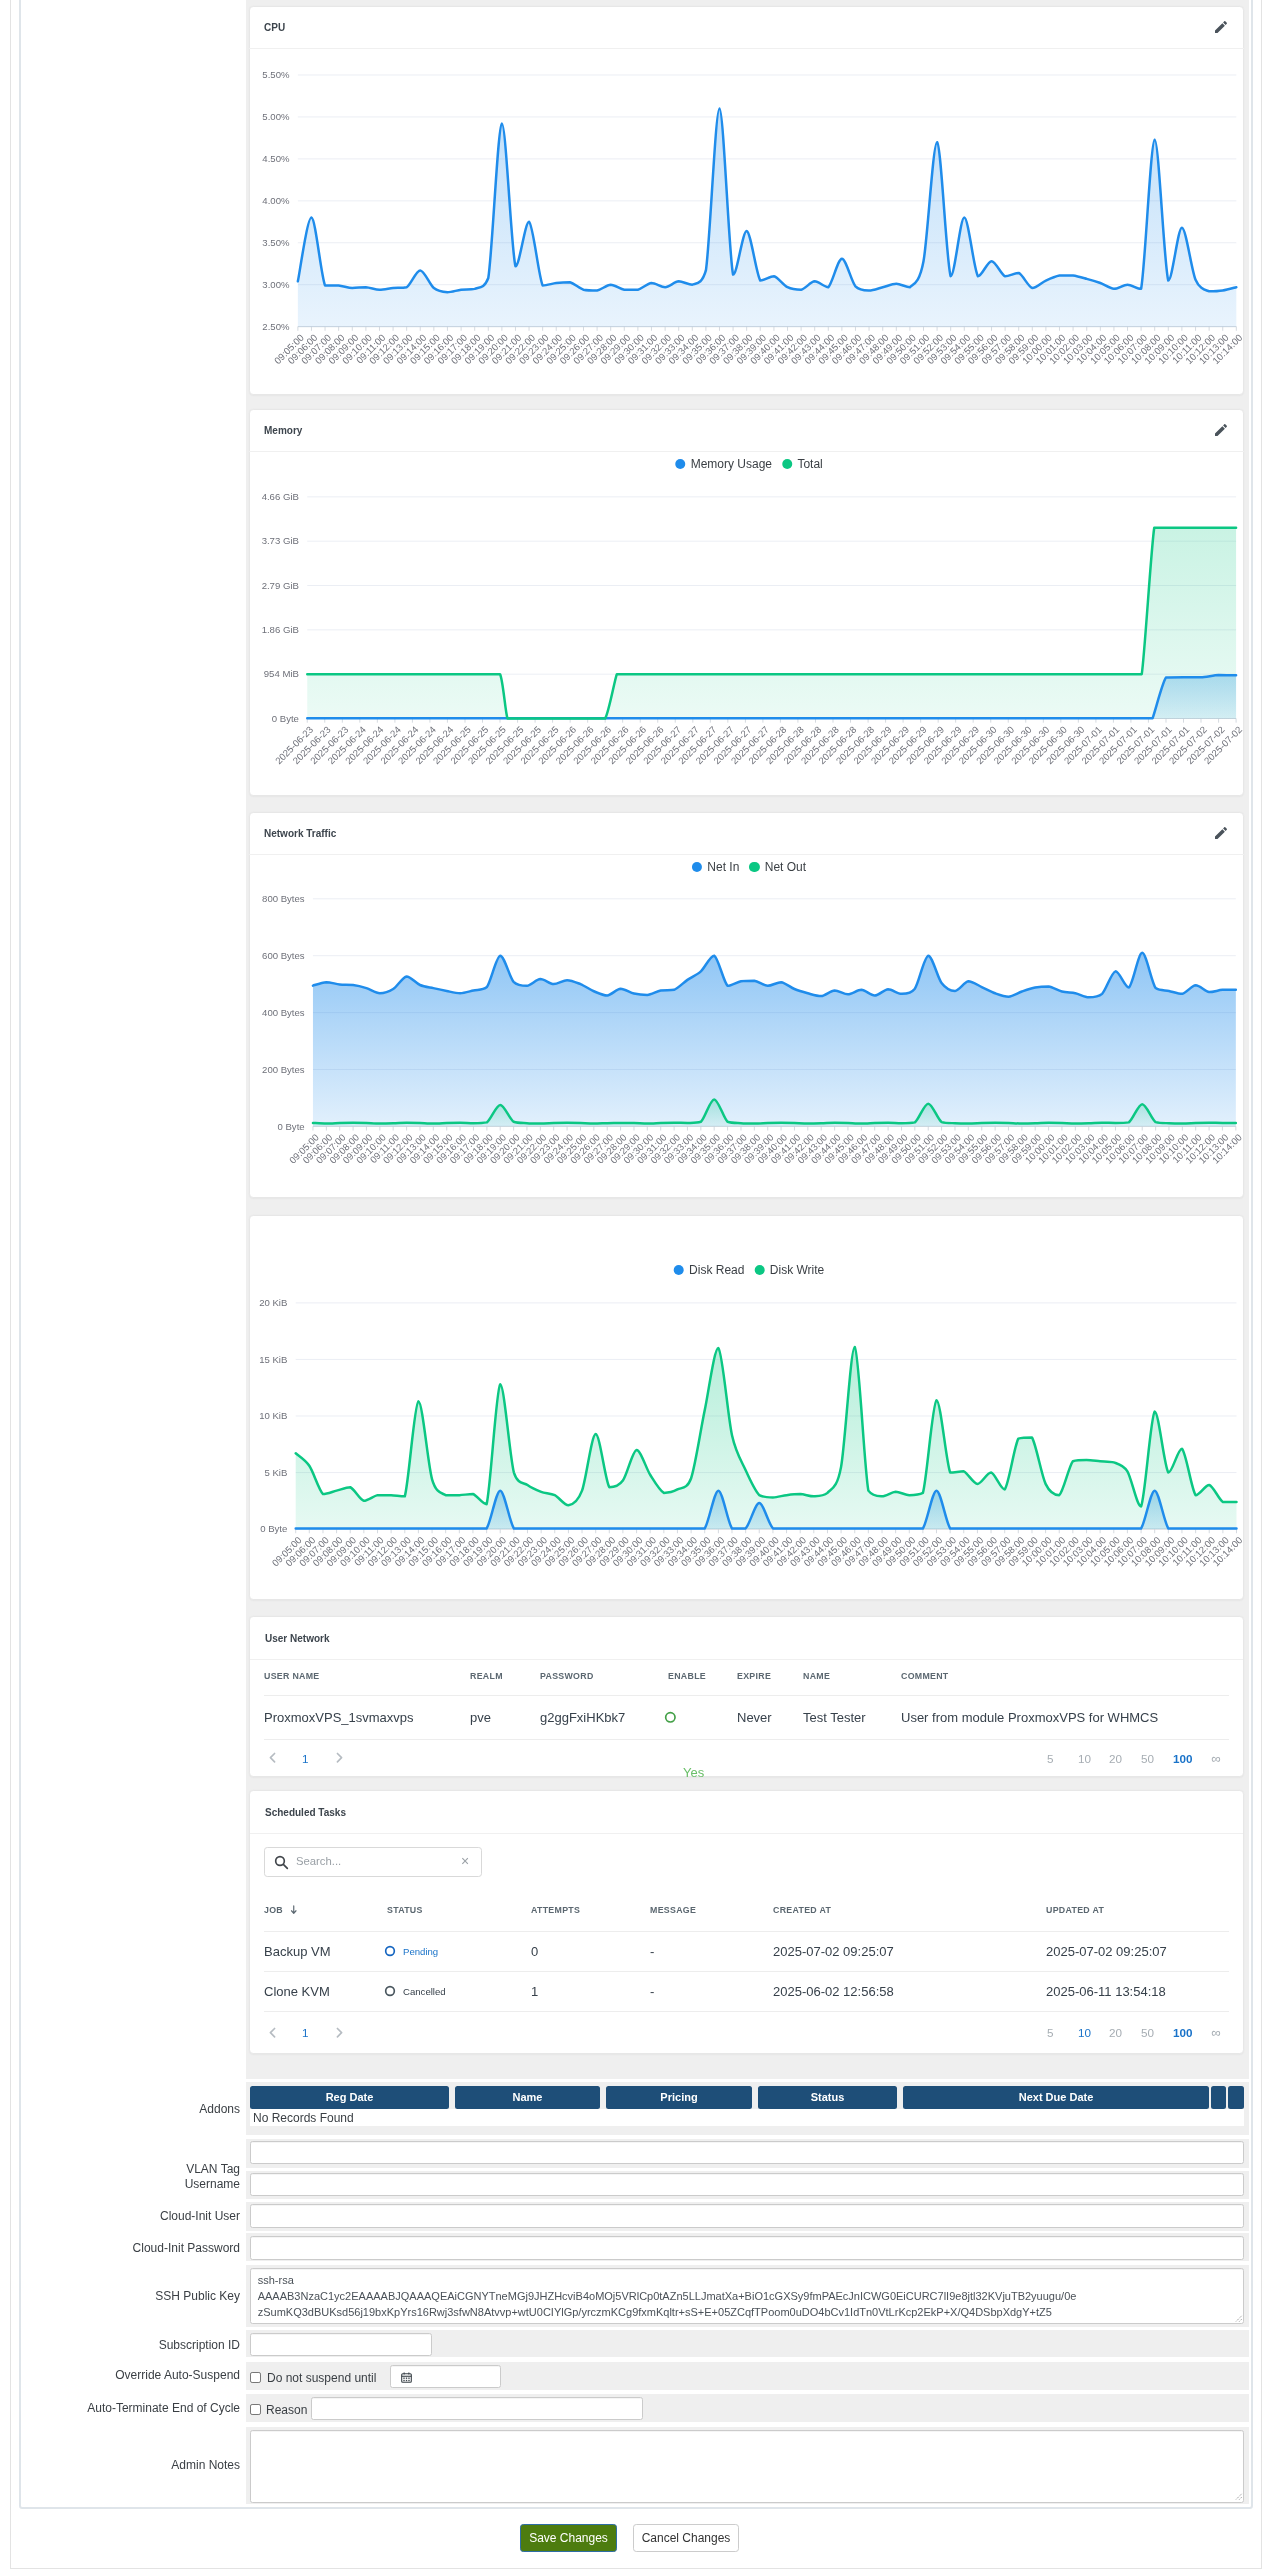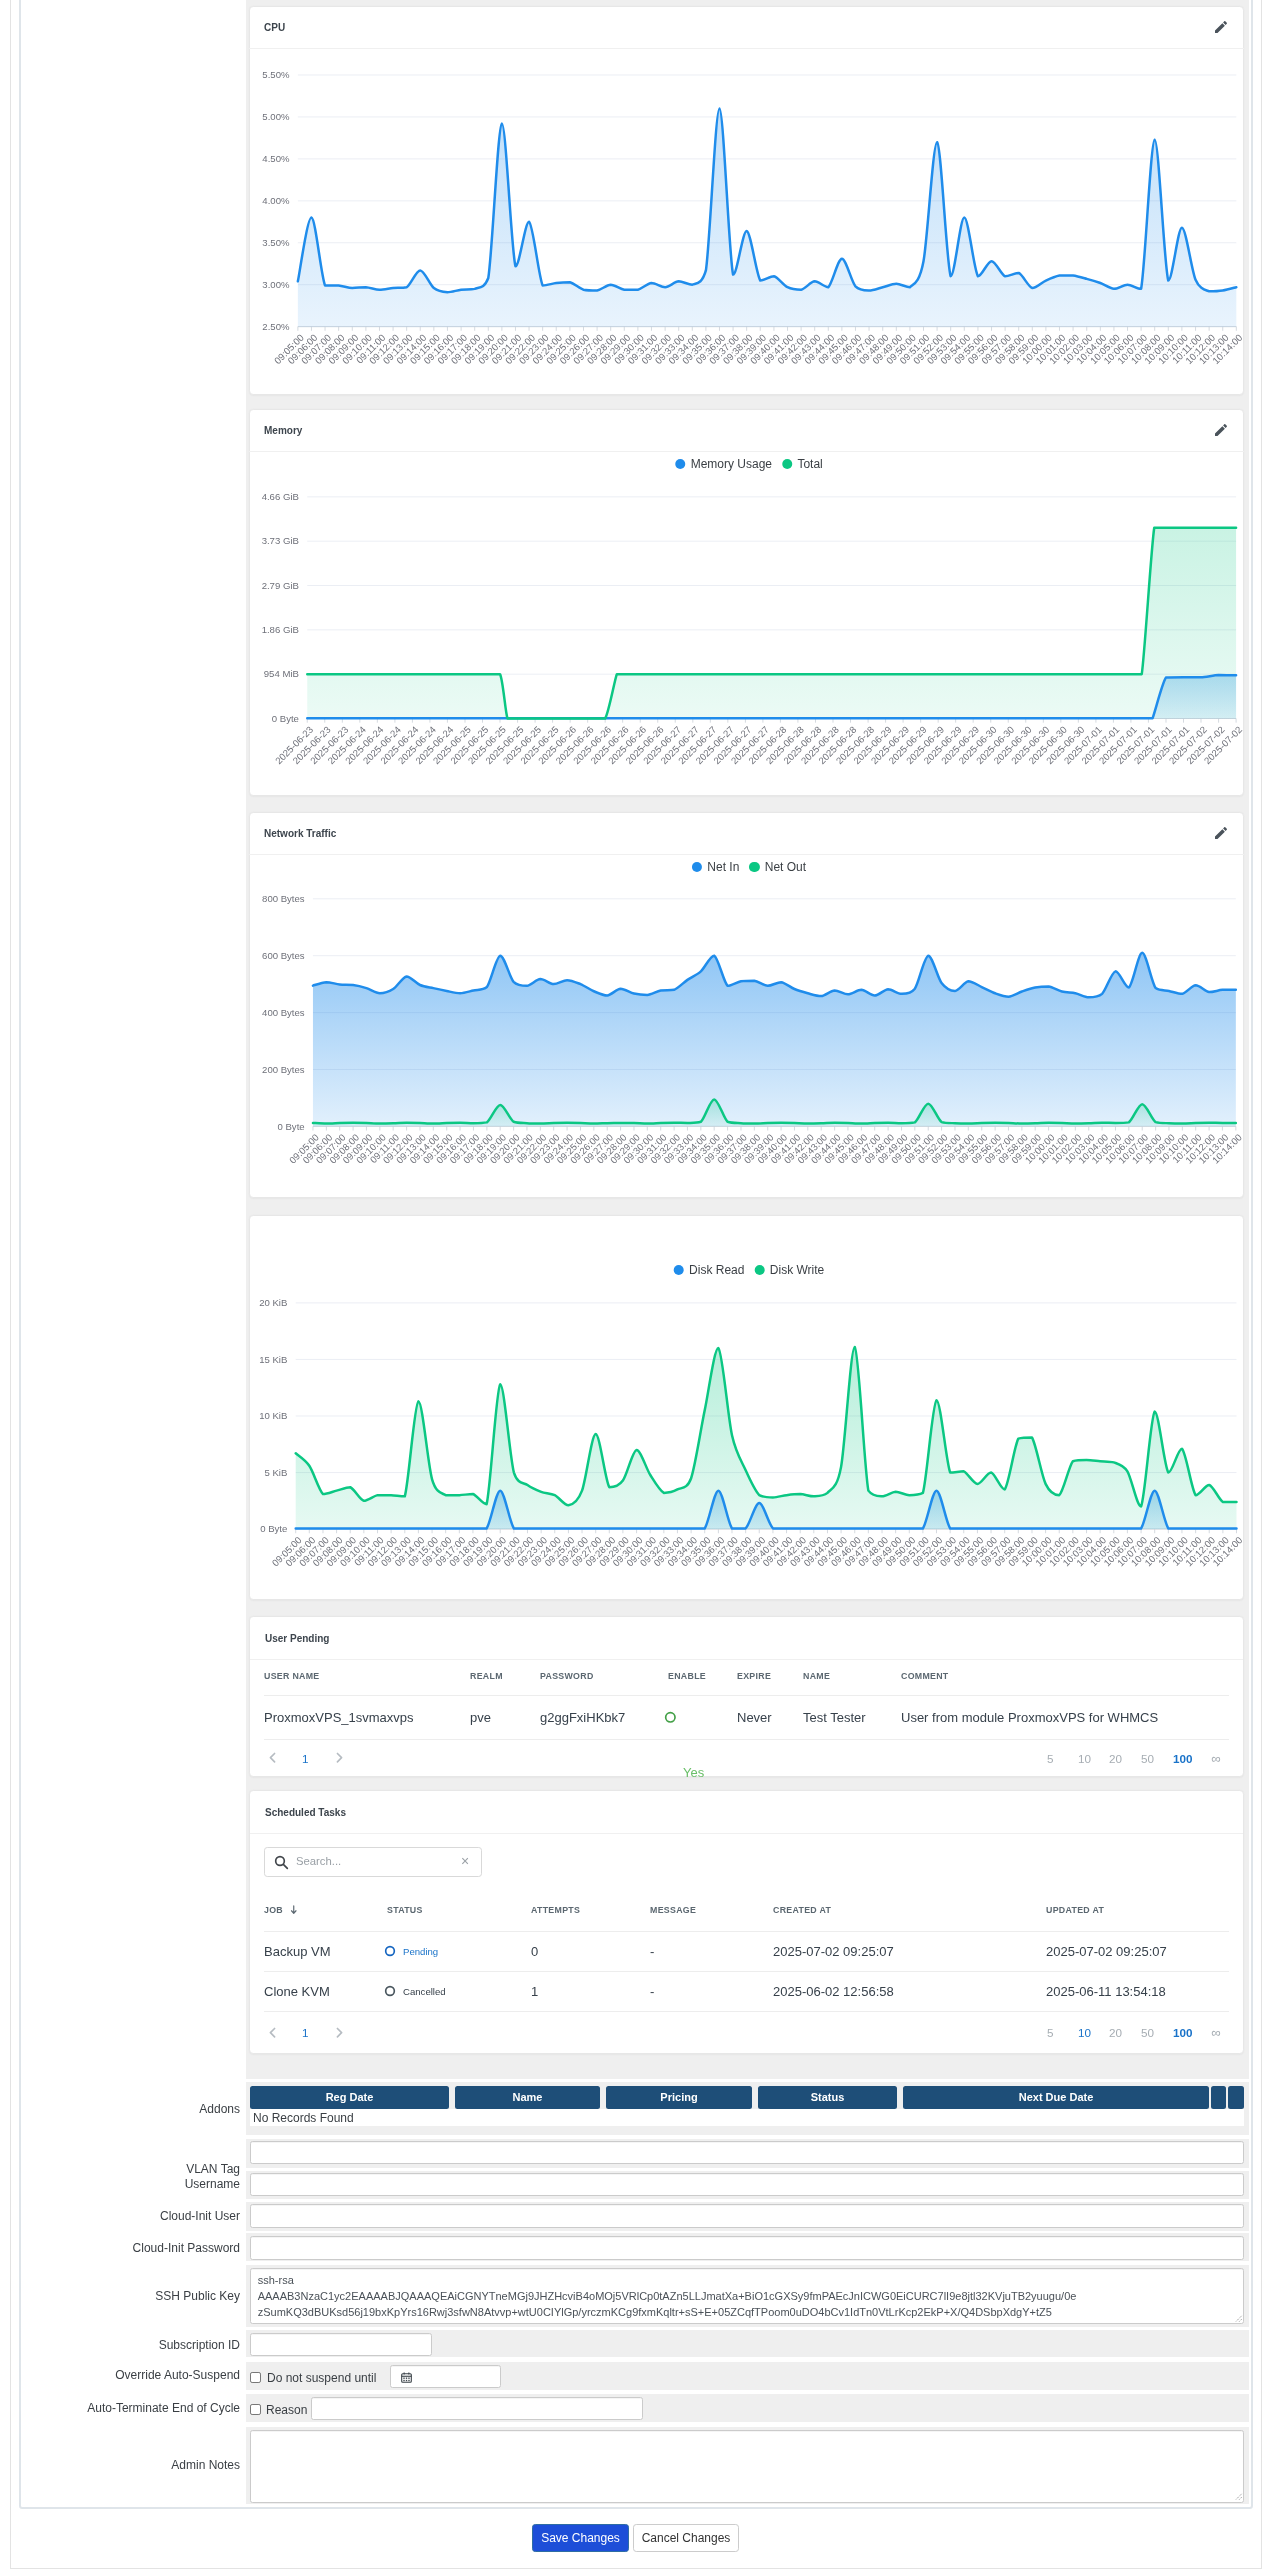--- a/index.html
+++ b/index.html
@@ -698,21 +698,21 @@
         <text transform="translate(1140.0,337.0) rotate(-45)" text-anchor="end" font-family="Liberation Sans, sans-serif" font-size="11.5" fill="#6e7079" dominant-baseline="central">10:11:00</text>
         <text transform="translate(1156.3,337.0) rotate(-45)" text-anchor="end" font-family="Liberation Sans, sans-serif" font-size="11.5" fill="#6e7079" dominant-baseline="central">10:12:00</text>
         <text transform="translate(1172.7,337.0) rotate(-45)" text-anchor="end" font-family="Liberation Sans, sans-serif" font-size="11.5" fill="#6e7079" dominant-baseline="central">10:13:00</text>
         <text transform="translate(1189.0,337.0) rotate(-45)" text-anchor="end" font-family="Liberation Sans, sans-serif" font-size="11.5" fill="#6e7079" dominant-baseline="central">10:14:00</text>
       </svg>
     </div>
     <div class="legend" style="left:500px;top:48px"><span class="it"><span class="d" style="background:#1f8ceb"></span>Disk Read</span><span class="it"><span class="d" style="background:#0bc783"></span>Disk Write</span></div>
   </div>
 <div class="card" style="top:1616px;height:161px">
     <div class="chead">
-      <div class="ctitle">User Pending</div>
+      <div class="ctitle">User Network</div>
     </div>
   </div>
 <div class="th" style="left:264px;top:1676px">USER NAME</div>
 <div class="th" style="left:470px;top:1676px">REALM</div>
 <div class="th" style="left:540px;top:1676px">PASSWORD</div>
 <div class="th" style="left:668px;top:1676px">ENABLE</div>
 <div class="th" style="left:737px;top:1676px">EXPIRE</div>
 <div class="th" style="left:803px;top:1676px">NAME</div>
 <div class="th" style="left:901px;top:1676px">COMMENT</div>
 <div class="divl" style="left:264px;top:1695px;width:965px"></div>
@@ -850,14 +850,14 @@
 <div class="t r " style="right:1029px;top:2109px;">Addons</div>
 <div class="t r " style="right:1029px;top:2153px;margin-top:16px;">VLAN Tag</div>
 <div class="t r " style="right:1029px;top:2184px;">Username</div>
 <div class="t r " style="right:1029px;top:2216px;">Cloud-Init User</div>
 <div class="t r " style="right:1029px;top:2248px;">Cloud-Init Password</div>
 <div class="t r " style="right:1029px;top:2296px;">SSH Public Key</div>
 <div class="t r " style="right:1029px;top:2345px;">Subscription ID</div>
 <div class="t r " style="right:1029px;top:2375px;">Override Auto-Suspend</div>
 <div class="t r " style="right:1029px;top:2408px;">Auto-Terminate End of Cycle</div>
 <div class="t r " style="right:1029px;top:2465px;">Admin Notes</div>
-<div class="btn" style="left:532px;top:2524px;width:97px;background:#1d4ed8;border:0.8px solid #2e6da4;color:#fff">Save Changes</div>
+<div class="btn" style="left:520px;top:2524px;width:97px;background:#4d7c0f;border:0.8px solid #2e6da4;color:#fff">Save Changes</div>
 <div class="btn" style="left:633px;top:2524px;width:106px;background:#fff;border:0.8px solid #ccc;color:#333">Cancel Changes</div>
 
 </body></html>

